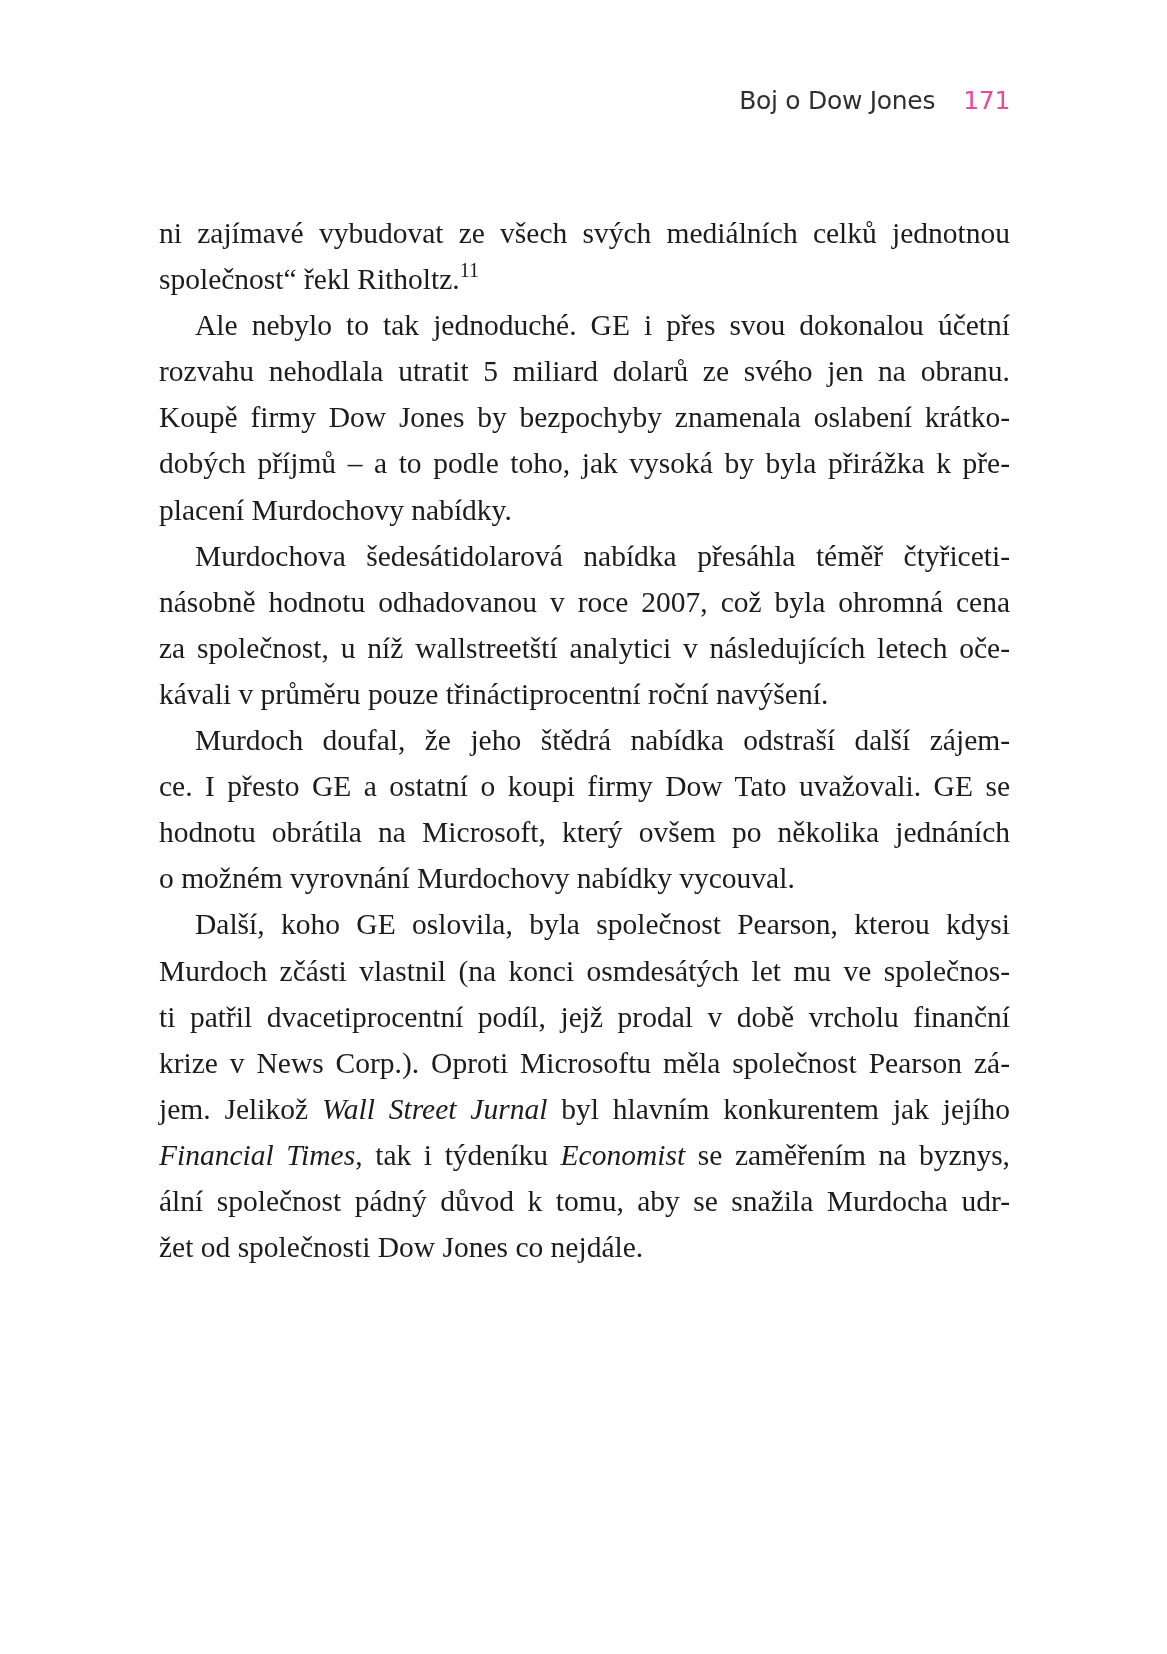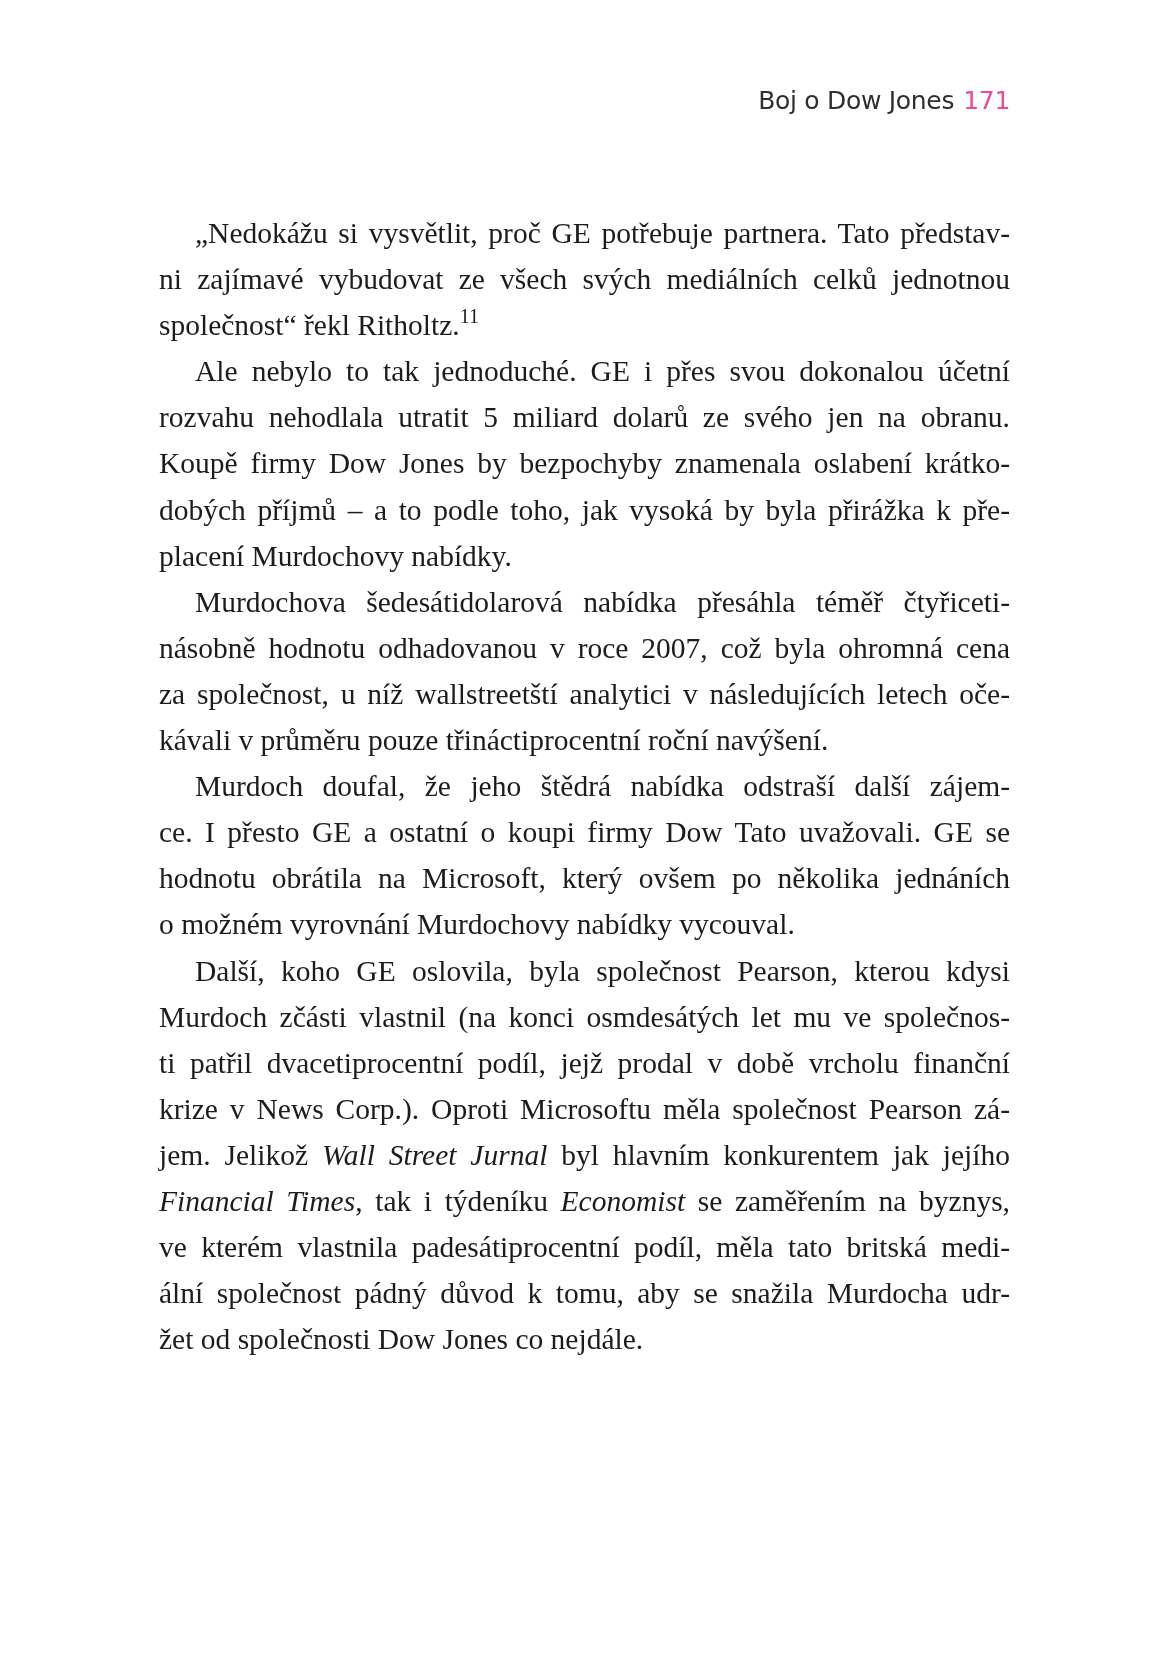--- a/index.html
+++ b/index.html
@@ -6,21 +6,21 @@
     body { width: 1167px; height: 1654px; position: relative; overflow: hidden; }
     .running-header {
       position: absolute;
       top: 86px;
       right: 157px;
       font-family: "DejaVu Sans", sans-serif;
       font-size: 25px;
       color: #2f2f2f;
       letter-spacing: -0.3px;
     }
-    .running-header .title { margin-right: 9px; }
+    .running-header .title { margin-right: 28px; }
     .running-header .page-num { color: #ec4899; }
     .text-block {
       position: absolute;
       left: 159px;
       top: 210px;
       width: 851px;
       font-family: "Liberation Serif", serif;
       font-size: 29.5px;
       color: #1c1c1c;
     }
@@ -39,21 +39,20 @@
   </style>
 </head>
 <body>
 
 <div class="running-header">
   <span class="title">Boj o Dow Jones</span><span class="page-num">171</span>
 </div>
 
 <div class="text-block" id="body-text">
     <div>
-      <div class="line indent"><span>„Nedokážu si vysvětlit, proč GE potřebuje partnera. Tato představ-</span></div>
       <div class="line"><span>ni zajímavé vybudovat ze všech svých mediálních celků jednotnou</span></div>
       <div class="line last"><span>společnost“ řekl Ritholtz.</span><sup class="fn">11</sup></div>
     </div>
     <div>
       <div class="line indent"><span>Ale nebylo to tak jednoduché. GE i přes svou dokonalou účetní</span></div>
       <div class="line"><span>rozvahu nehodlala utratit 5 miliard dolarů ze svého jen na obranu.</span></div>
       <div class="line"><span>Koupě firmy Dow Jones by bezpochyby znamenala oslabení krátko-</span></div>
       <div class="line"><span>dobých příjmů – a to podle toho, jak vysoká by byla přirážka k pře-</span></div>
       <div class="line last"><span>placení Murdochovy nabídky.</span></div>
     </div>
@@ -69,17 +68,16 @@
       <div class="line"><span>hodnotu obrátila na Microsoft, který ovšem po několika jednáních</span></div>
       <div class="line last"><span>o možném vyrovnání Murdochovy nabídky vycouval.</span></div>
     </div>
     <div>
       <div class="line indent"><span>Další, koho GE oslovila, byla společnost Pearson, kterou kdysi</span></div>
       <div class="line"><span>Murdoch zčásti vlastnil (na konci osmdesátých let mu ve společnos-</span></div>
       <div class="line"><span>ti patřil dvacetiprocentní podíl, jejž prodal v době vrcholu finanční</span></div>
       <div class="line"><span>krize v News Corp.). Oproti Microsoftu měla společnost Pearson zá-</span></div>
       <div class="line"><span>jem. Jelikož </span><em>Wall Street Jurnal</em><span> byl hlavním konkurentem jak jejího</span></div>
       <div class="line"><em>Financial Times</em><span>, tak i týdeníku </span><em>Economist</em><span> se zaměřením na byznys,</span></div>
-      <div class="line"><span>ve kterém vlastnila padesátiprocentní podíl, měla tato britská medi-</span></div>
       <div class="line"><span>ální společnost pádný důvod k tomu, aby se snažila Murdocha udr-</span></div>
       <div class="line last"><span>žet od společnosti Dow Jones co nejdále.</span></div>
     </div>
   </div>
 
 </body></html>

